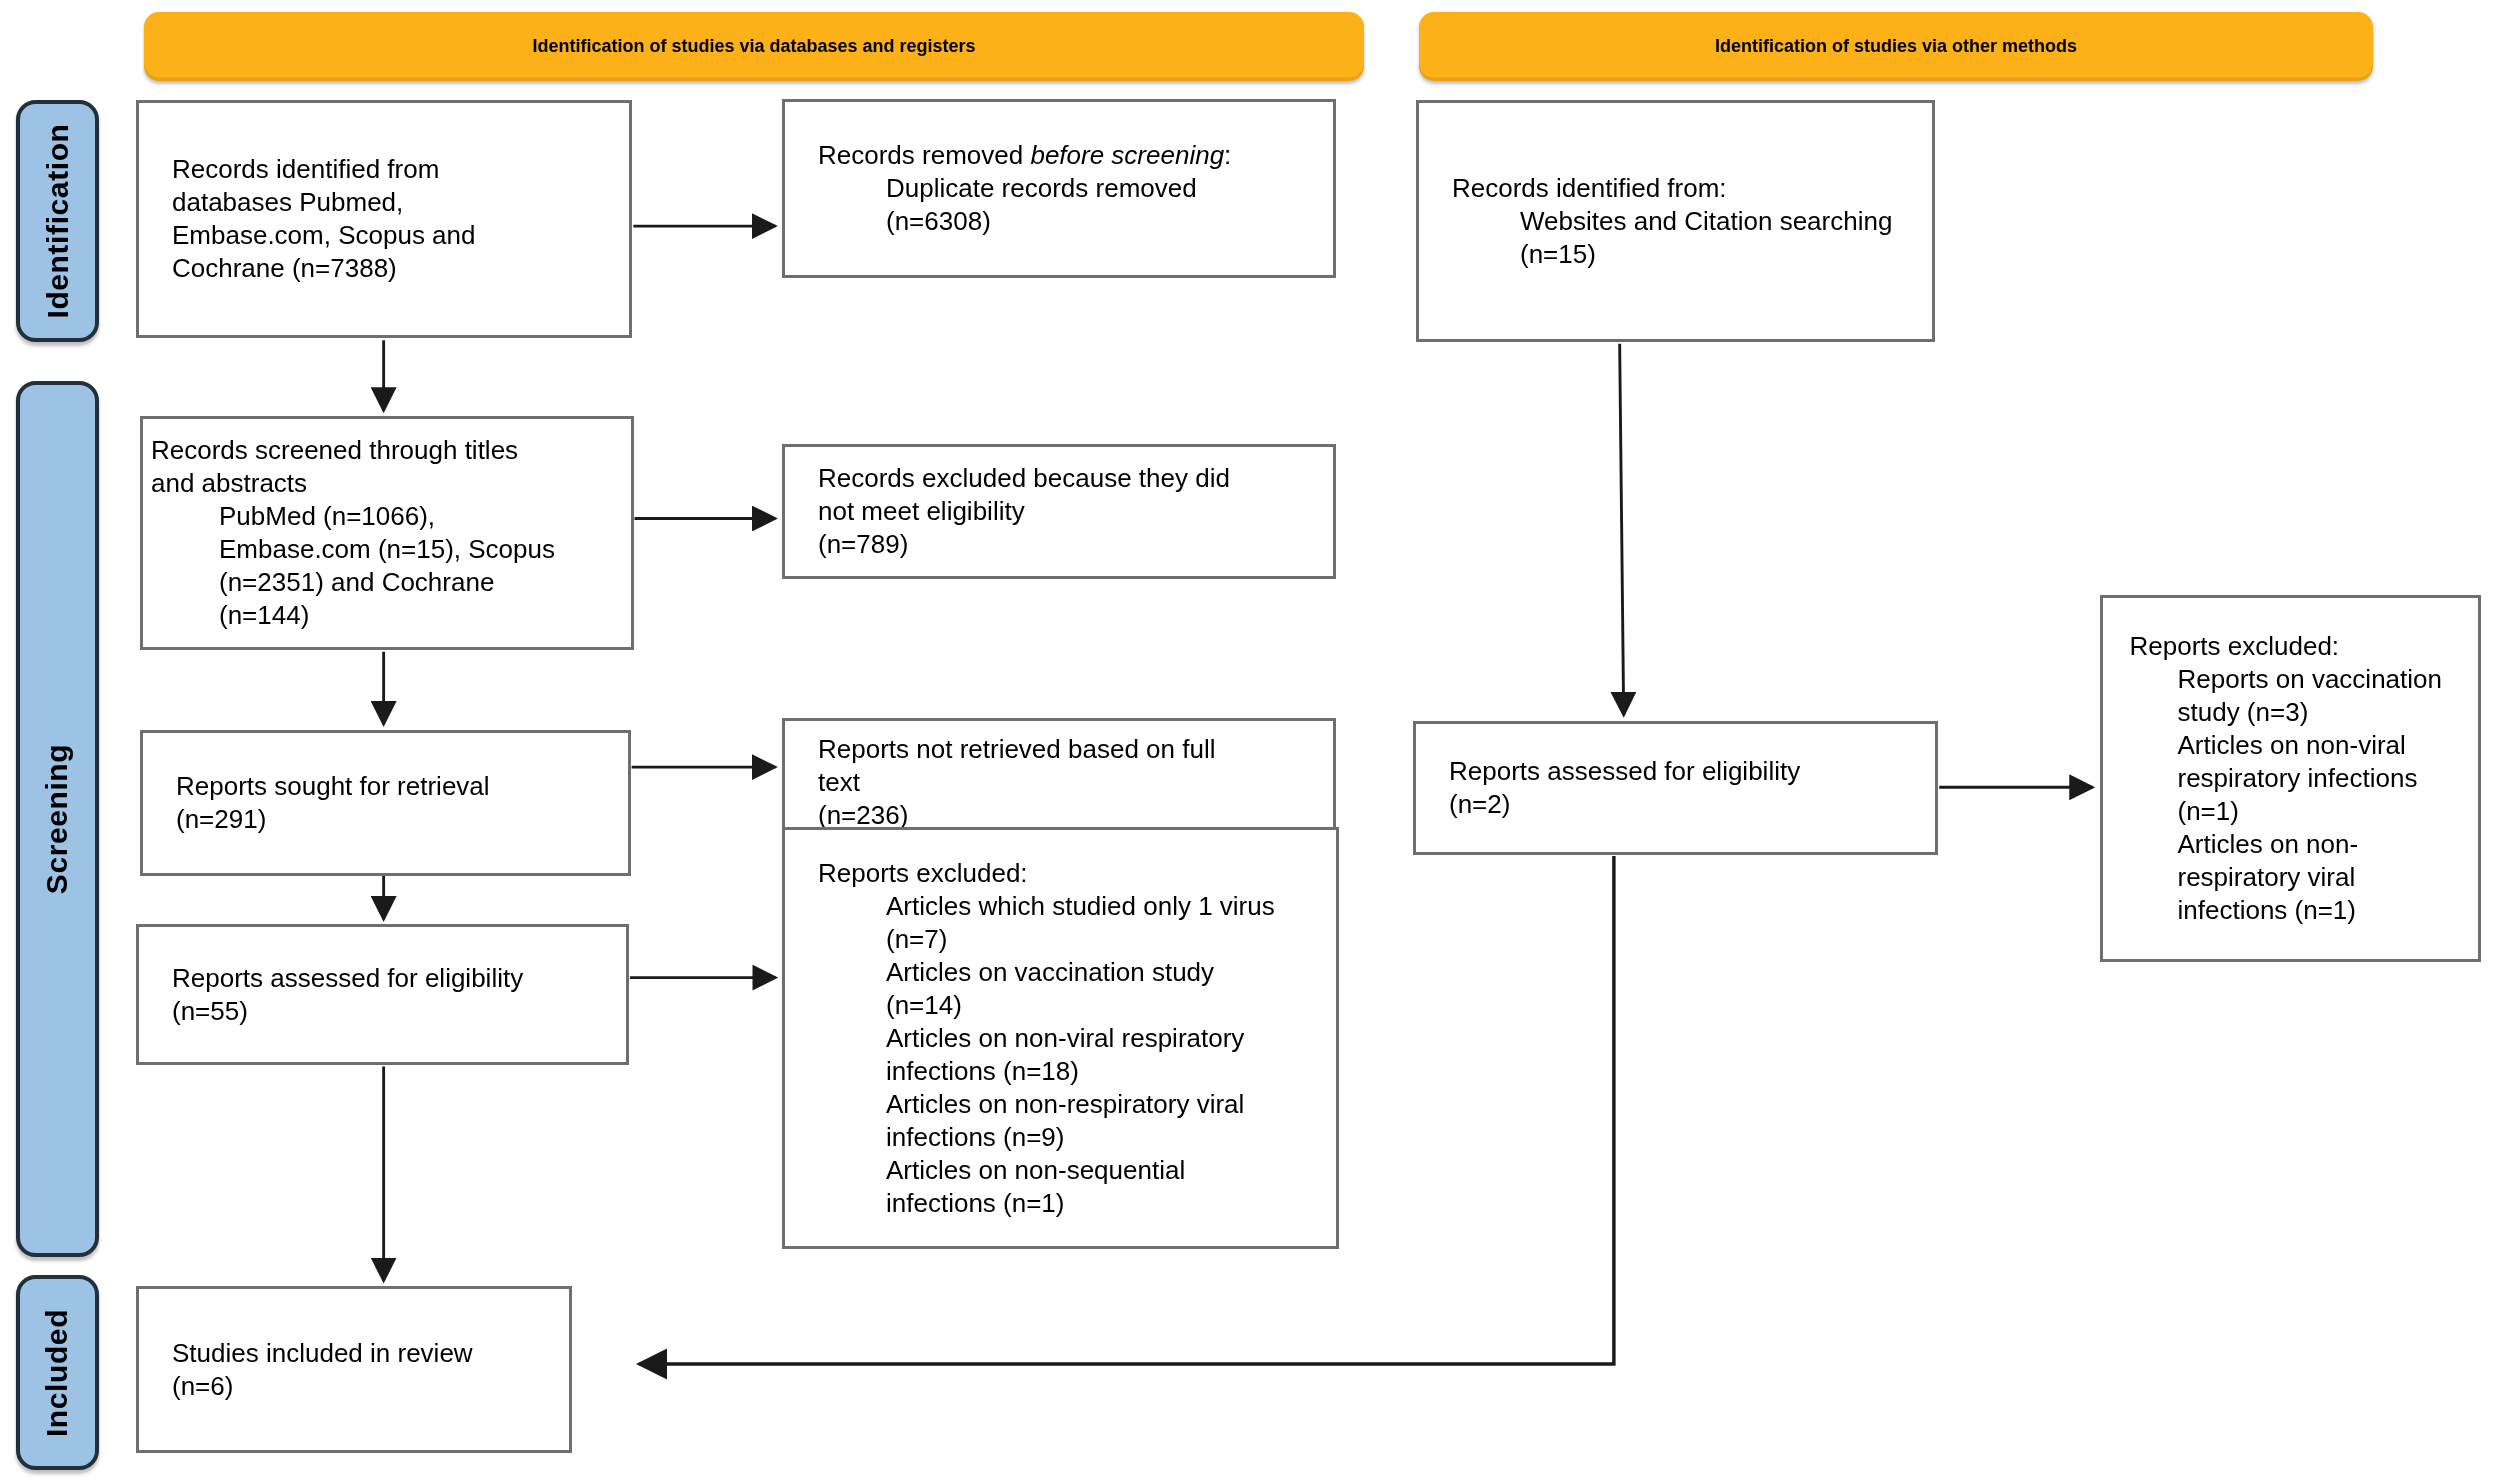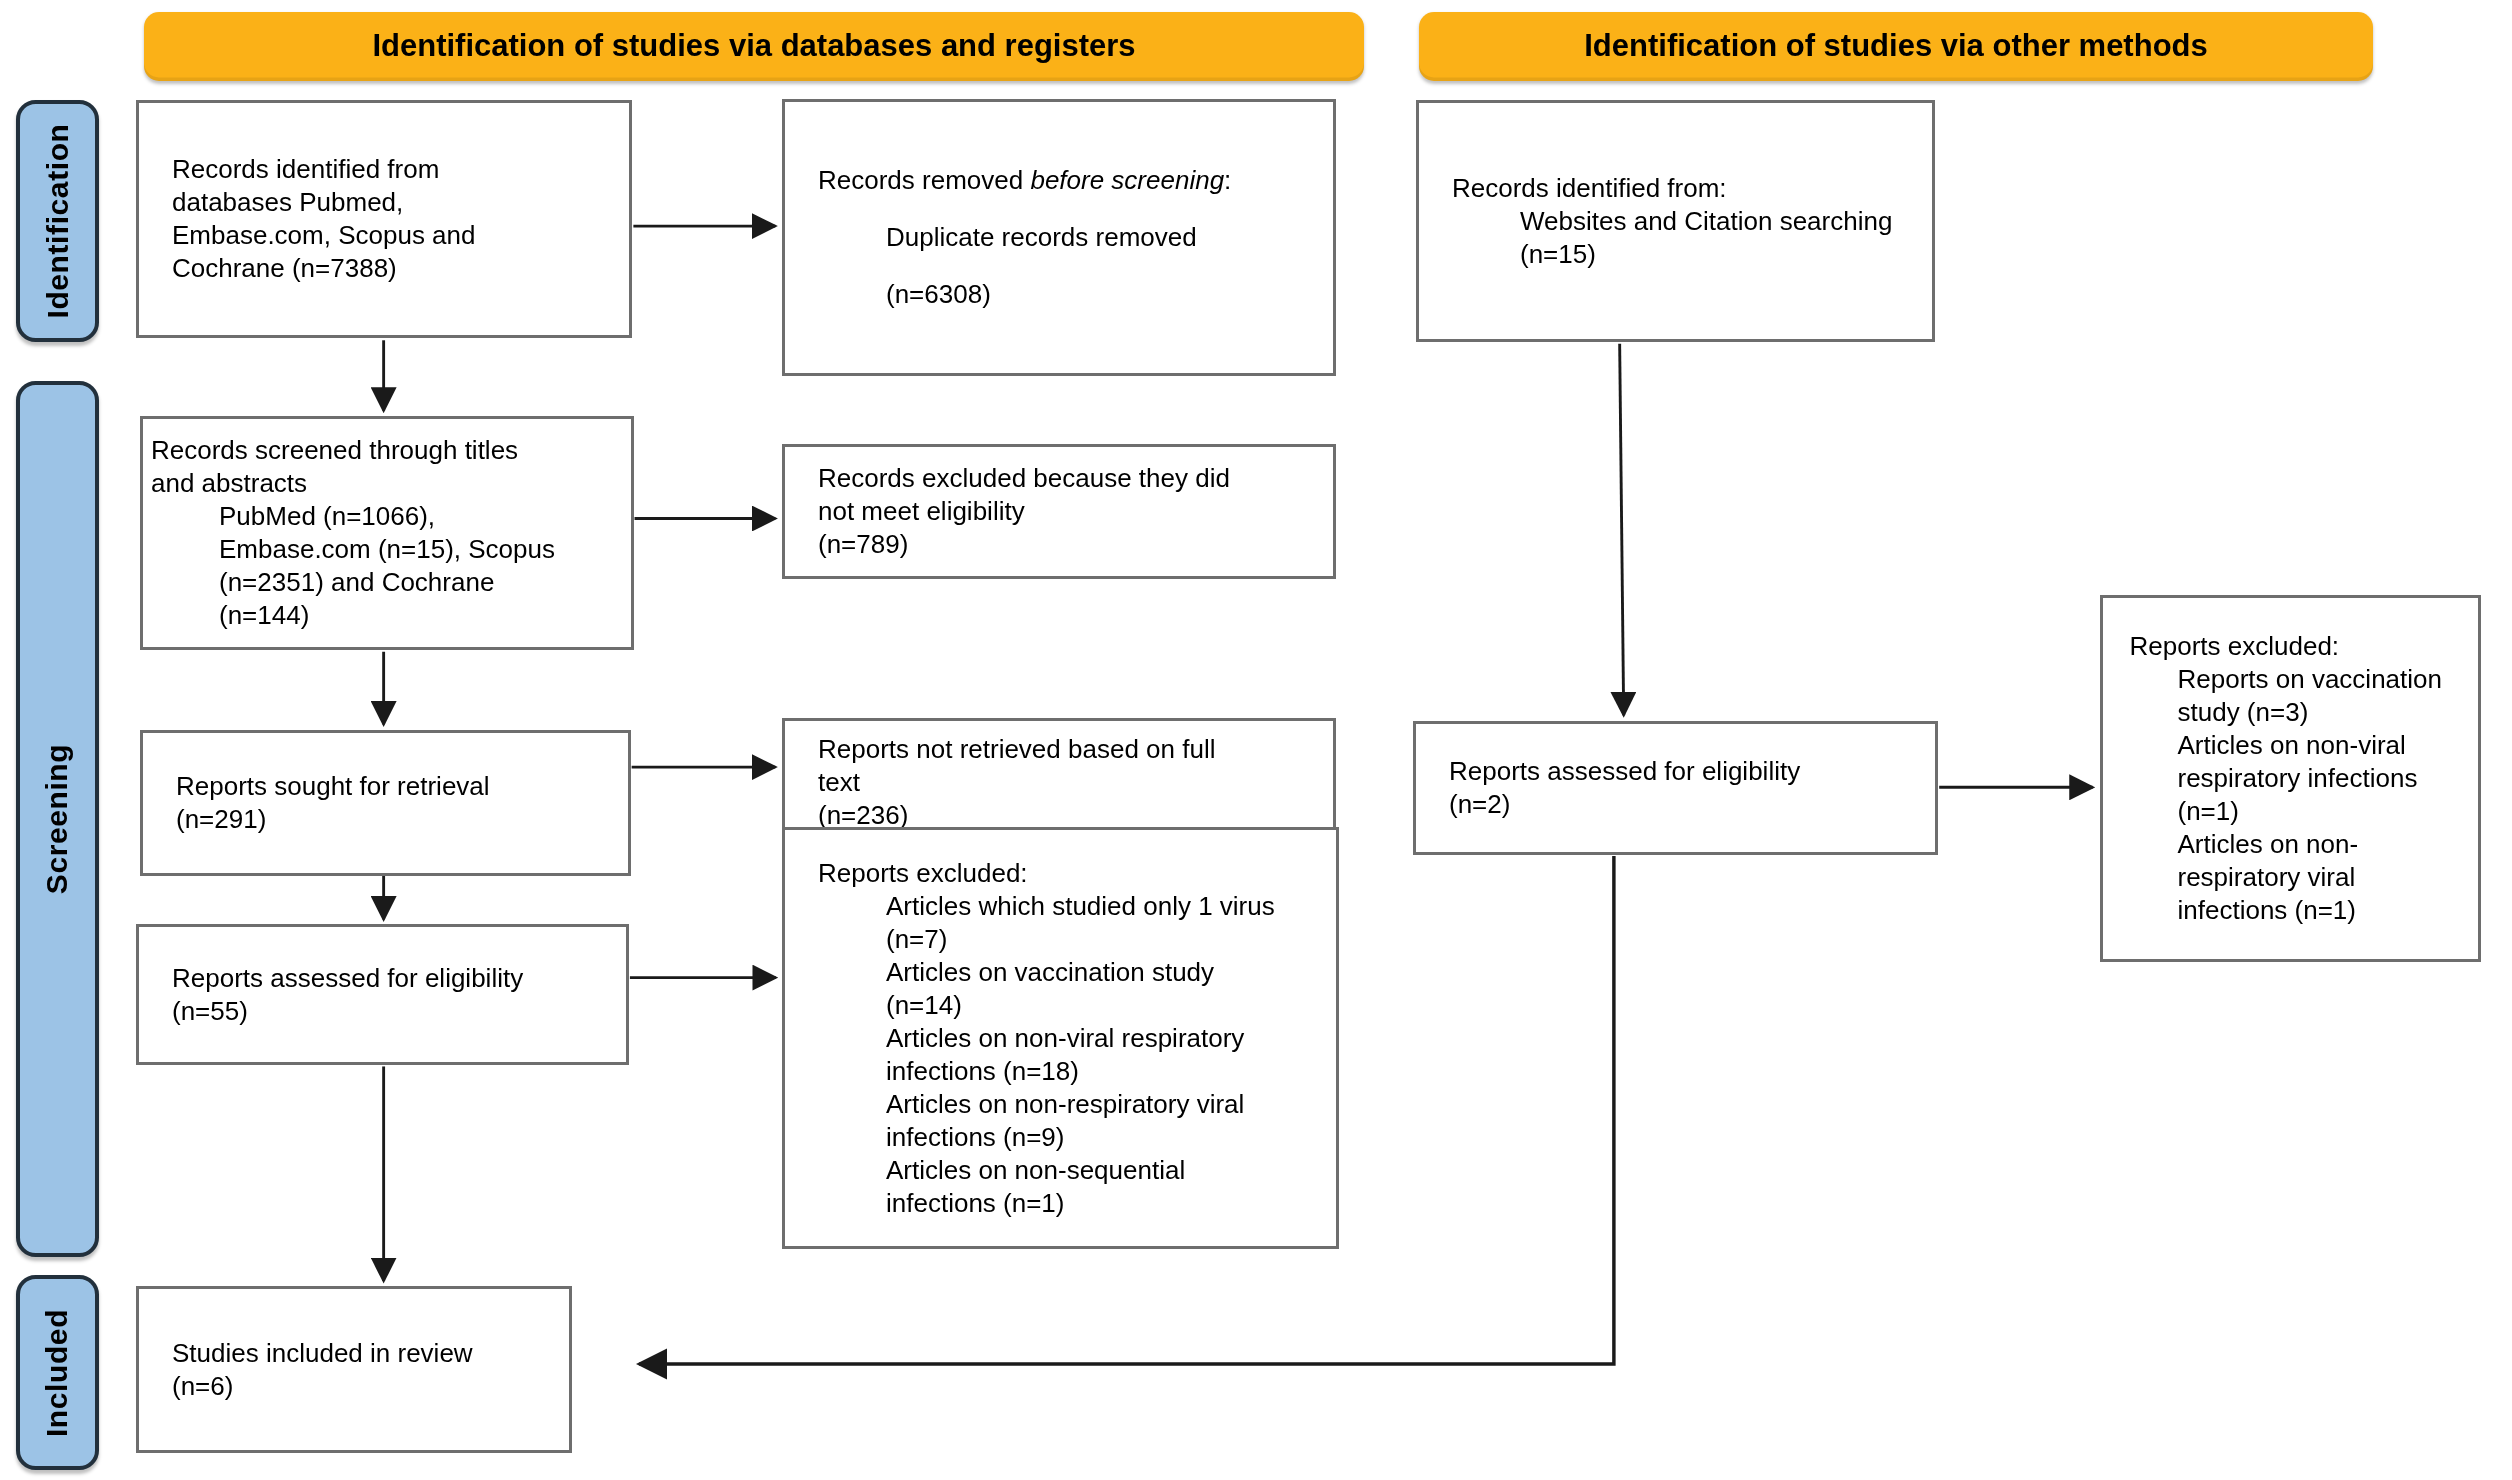--- a/index.html
+++ b/index.html
@@ -18,21 +18,21 @@
     background:#ffffff;
     font-family:"Liberation Sans","DejaVu Sans",sans-serif;
     color:var(--text);
   }
   svg.connectors{position:absolute;left:0;top:0;width:2512px;height:1480px;}
   .banner{
     position:absolute;
     background:var(--banner-bg);
     border-radius:15px;
     display:flex;align-items:center;justify-content:center;
-    font-size:31px;font-weight:bold;
+    font-size:18px;font-weight:bold;
     box-shadow:0 2.3px 3.5px rgba(0,0,0,0.25), inset 0 -3.5px 0 rgba(0,0,0,0.08);
   }
   .stagebar{
     position:absolute;
     background:var(--sidebar-bg);
     border:4px solid var(--sidebar-border);
     border-radius:19.6px;
     display:flex;align-items:center;justify-content:center;
     box-shadow:0 3.5px 3.5px rgba(0,0,0,0.25);
   }
@@ -121,21 +121,21 @@
   <div class="box" style="left:136px;top:924px;width:493px;height:141px;">
     <div class="ln">Reports assessed for eligibility</div>
     <div class="ln">(n=55)</div>
   </div>
 
   <div class="box" style="left:136px;top:1286px;width:436px;height:167px;">
     <div class="ln">Studies included in review</div>
     <div class="ln">(n=6)</div>
   </div>
 
-  <div class="box" style="left:782px;top:99px;width:554px;height:277px;gap:24px;">
+  <div class="box" style="left:782px;top:99px;width:554px;height:179px;">
     <div class="ln">
       <span>Records removed </span><span class="italic">before screening</span><span>:</span>
     </div>
     <div class="ln ind">Duplicate records removed</div>
     <div class="ln ind">(n=6308)</div>
   </div>
 
   <div class="box" style="left:782px;top:444px;width:554px;height:135px;">
     <div class="ln">Records excluded because they did</div>
     <div class="ln">not meet eligibility</div>

